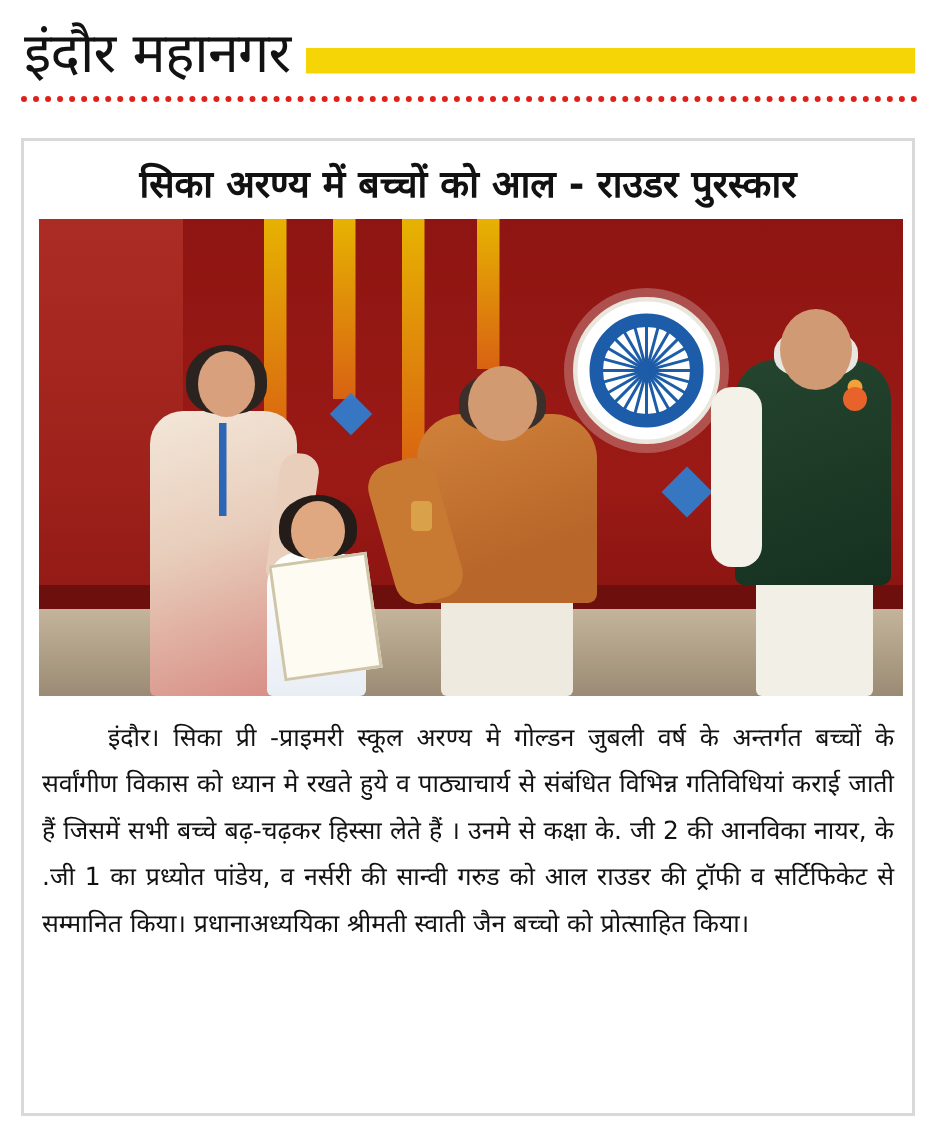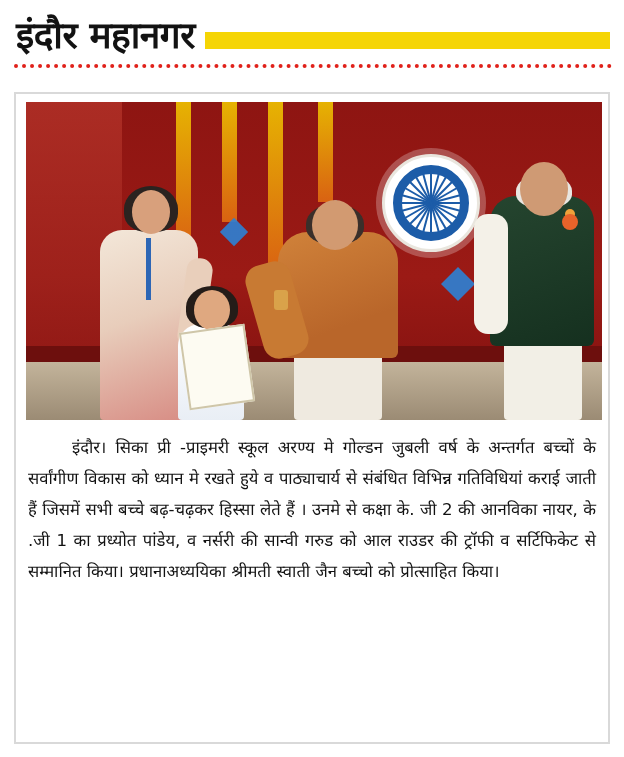--- a/index.html
+++ b/index.html
@@ -25,21 +25,21 @@
   .masthead {
     position: relative;
     height: 74px;
     padding: 14px 14px 0 16px;
     box-sizing: border-box;
     display: flex;
     align-items: flex-start;
   }
   .masthead-title {
     font-family: "DejaVu Sans", sans-serif;
-    font-weight: bold;
+    font-weight: normal;
     font-size: 37px;
     line-height: 44px;
     color: #121212;
     letter-spacing: -0.5px;
     white-space: nowrap;
   }
   .masthead-bar {
     flex: 1;
     height: 17px;
     background: #f5d505;
@@ -226,20 +226,21 @@
 <div class="page">
 
   <div class="masthead">
     <div class="masthead-title">इंदौर महानगर</div>
     <div class="masthead-bar"></div>
     <div class="masthead-rule"></div>
   </div>
 
   <div class="article">
 
+    <div class="headline">सिका अरण्य में बच्चों को  आल - राउडर पुरस्कार</div>
 
     <div class="photo">
       <div class="bg-wall"></div>
       <div class="bg-left-panel"></div>
 
       <div class="banner-strip" style="left:150px;"></div>
       <div class="banner-strip" style="left:196px;height:120px;"></div>
       <div class="banner-strip" style="left:242px;height:170px;"></div>
       <div class="banner-strip" style="left:292px;height:100px;"></div>
 

